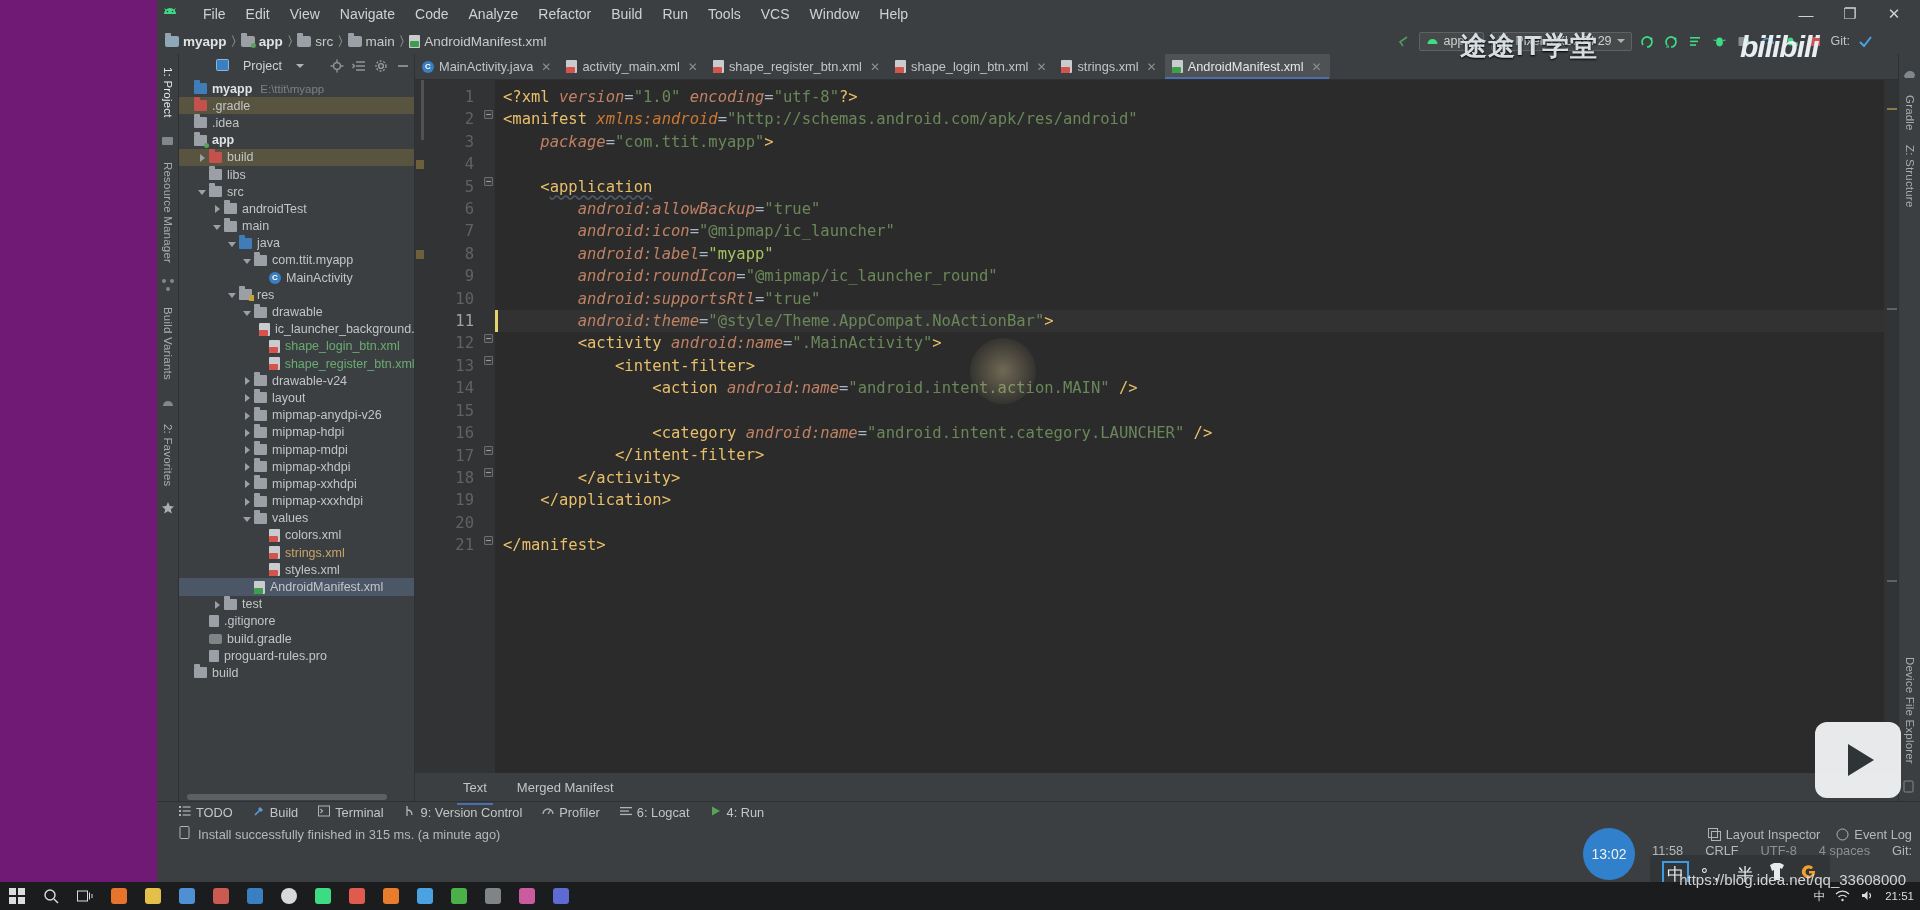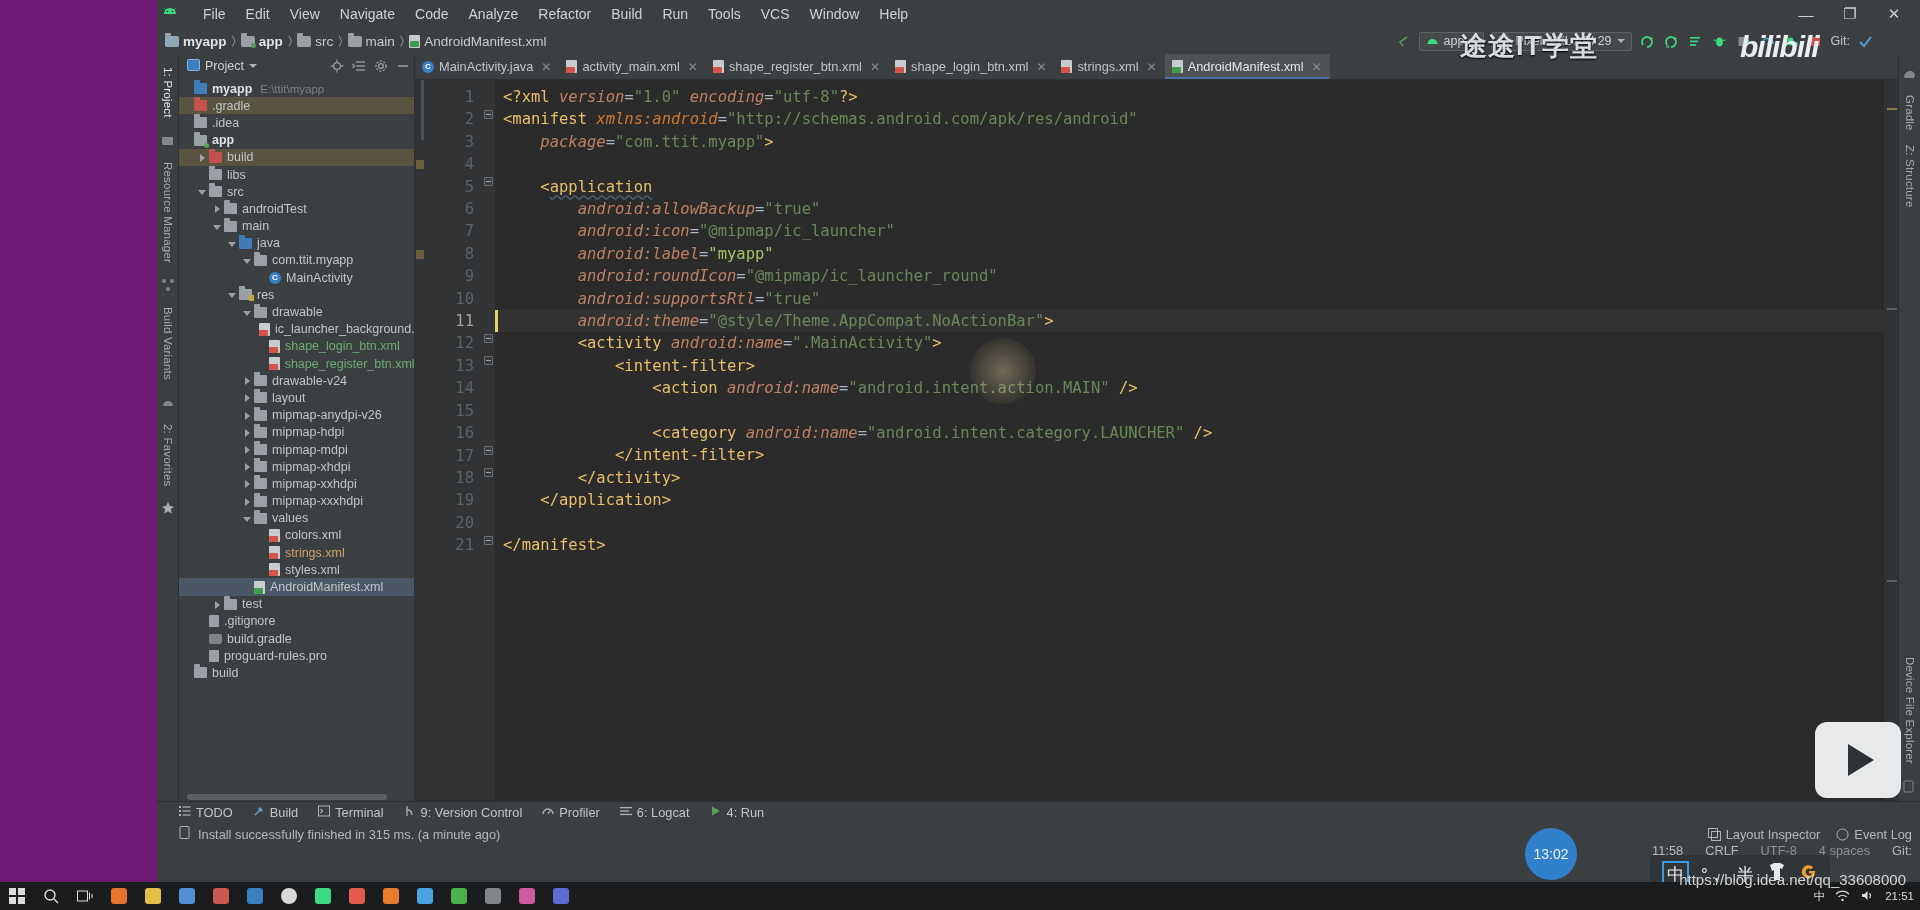--- a/index.html
+++ b/index.html
@@ -68,21 +68,21 @@
     width:22px; background:#3c3f41; border-right:1px solid #2e3133;
     display:flex; flex-direction:column; align-items:center; padding-top:6px;
   }
   .vtab { writing-mode:vertical-rl; font-size:11.5px; color:#a9acae; padding:7px 2px; letter-spacing:.2px;}
   .vtab.active{color:#e6e9eb;}
   .vic{width:14px;height:14px;margin:8px 0;opacity:.75;}
 
   
   #project-panel { width:236px; background:#3c3f41; display:flex; flex-direction:column; border-right:1px solid #2e3133;}
   #pp-head { height:24px; display:flex; align-items:center; padding:0 4px 0 8px; font-size:12.5px; color:#cfd2d4;}
-  #pp-head .ttl{display:flex;align-items:center;gap:5px;}
+  #pp-head .ttl{display:flex;align-items:center;gap:14px;margin-left:29px;}
   #pp-head .acts{margin-left:auto;display:flex;gap:8px;align-items:center;}
   .pp-ic{width:14px;height:14px;opacity:.8;}
   #tree { flex:1; overflow:hidden; font-size:12.5px; position:relative; padding-top:2px;}
   .row { height:17.2px; display:flex; align-items:center; white-space:nowrap; color:#c2c5c7; }
   .row.sel-blue{background:#4b5767;}
   .row.sel-olive{background:#585440;}
   .arrow{width:9px;height:9px;flex:none;position:relative;margin-right:2px;}
   .arrow.closed:after{content:"";position:absolute;left:2px;top:1px;border-left:5px solid #9aa0a6;border-top:4px solid transparent;border-bottom:4px solid transparent;}
   .arrow.open:after{content:"";position:absolute;left:0px;top:3px;border-top:5px solid #9aa0a6;border-left:4px solid transparent;border-right:4px solid transparent;}
   .ti{width:13px;height:11px;flex:none;margin-right:5px;position:relative;}
@@ -161,21 +161,21 @@
   .tb-item{width:34px;height:28px;display:flex;align-items:center;justify-content:center;}
   .tb-sq{width:16px;height:16px;border-radius:3px;}
   #tray{position:absolute;right:0;display:flex;align-items:center;height:28px;padding-right:6px;gap:10px;color:#dcdcdc;font-size:11.5px;}
   #watermark-url{position:absolute;right:14px;bottom:22px;color:#dcdcdc;font-size:15px;opacity:.95;}
 
   
   #wm-cn{position:absolute;left:1460px;top:28px;font-size:27px;font-weight:bold;color:#d8dde2;letter-spacing:1px;text-shadow:0 1px 2px #000;}
   #wm-bili{position:absolute;left:1740px;top:30px;font-size:30px;font-weight:bold;color:#e9eef2;font-style:italic;letter-spacing:-1px;}
   #wm-play{position:absolute;left:1815px;top:722px;width:86px;height:76px;background:rgba(245,247,249,.93);border-radius:12px;display:flex;align-items:center;justify-content:center;}
   #wm-play .tri{width:0;height:0;border-left:26px solid #2f3437;border-top:16px solid transparent;border-bottom:16px solid transparent;margin-left:6px;}
-  #clock-bubble{position:absolute;left:1525px;top:828px;width:52px;height:52px;border-radius:50%;background:#2f86d8;color:#fff;display:flex;align-items:center;justify-content:center;font-size:14px;opacity:.92;}
+  #clock-bubble{position:absolute;left:1583px;top:828px;width:52px;height:52px;border-radius:50%;background:#2f86d8;color:#fff;display:flex;align-items:center;justify-content:center;font-size:14px;opacity:.92;}
   #cursor-halo{position:absolute;left:970px;top:338px;width:66px;height:66px;border-radius:50%;background:radial-gradient(circle,rgba(255,230,170,.33),rgba(255,220,150,.05) 70%);}
   #ime-popup{position:absolute;left:1650px;top:855px;height:38px;background:rgba(50,52,54,.92);border-radius:4px;display:flex;align-items:center;gap:12px;padding:0 12px;color:#e8eaec;font-size:17px;}
   #ime-popup .box{border:2px solid #3b9ae1;padding:0 3px;}
 </style>
 </head>
 <body>
 
 <div id="root">
 
   <div id="as-window">
@@ -685,20 +685,24 @@
           </div>
           <div id="code"><div class="cline"><span class="tag">&lt;?xml</span> <span class="aname">version</span><span class="punct">=</span><span class="str">"1.0"</span> <span class="aname">encoding</span><span class="punct">=</span><span class="str">"utf-8"</span><span class="tag">?&gt;</span></div><div class="cline"><span class="tag">&lt;manifest</span> <span class="ns">xmlns:android</span><span class="punct">=</span><span class="str">"http://schemas.android.com/apk/res/android"</span></div><div class="cline">    <span class="aname">package</span><span class="punct">=</span><span class="str">"com.ttit.myapp"</span><span class="tag">&gt;</span></div><div class="cline">&nbsp;</div><div class="cline">    <span class="tag">&lt;</span><span class="tag err-underline">application</span></div><div class="cline">        <span class="aname">android:allowBackup</span><span class="punct">=</span><span class="str">"true"</span></div><div class="cline">        <span class="aname">android:icon</span><span class="punct">=</span><span class="str">"@mipmap/ic_launcher"</span></div><div class="cline">        <span class="aname">android:label</span><span class="punct">=</span><span class="strv">"myapp"</span></div><div class="cline">        <span class="aname">android:roundIcon</span><span class="punct">=</span><span class="str">"@mipmap/ic_launcher_round"</span></div><div class="cline">        <span class="aname">android:supportsRtl</span><span class="punct">=</span><span class="str">"true"</span></div><div class="cline cur">        <span class="aname">android:theme</span><span class="punct">=</span><span class="str">"@style/Theme.AppCompat.NoActionBar"</span><span class="tag">&gt;</span></div><div class="cline">        <span class="tag">&lt;activity</span> <span class="aname">android:name</span><span class="punct">=</span><span class="str">".MainActivity"</span><span class="tag">&gt;</span></div><div class="cline">            <span class="tag">&lt;intent-filter&gt;</span></div><div class="cline">                <span class="tag">&lt;action</span> <span class="aname">android:name</span><span class="punct">=</span><span class="str">"android.intent.action.MAIN"</span> <span class="tag">/&gt;</span></div><div class="cline">&nbsp;</div><div class="cline">                <span class="tag">&lt;category</span> <span class="aname">android:name</span><span class="punct">=</span><span class="str">"android.intent.category.LAUNCHER"</span> <span class="tag">/&gt;</span></div><div class="cline">            <span class="tag">&lt;/intent-filter&gt;</span></div><div class="cline">        <span class="tag">&lt;/activity&gt;</span></div><div class="cline">    <span class="tag">&lt;/application&gt;</span></div><div class="cline">&nbsp;</div><div class="cline"><span class="tag">&lt;/manifest&gt;</span></div><div id="caret-line-marker" style="top: 230px;"></div></div>
           <div id="right-rail">
             <div class="tick" style="top:28px;background:#8a7a4a;"></div>
             <div class="tick" style="top:228px;background:#5e6264;"></div>
             <div class="tick" style="top:500px;background:#5e6264;"></div>
           </div>
         </div>
 
 
+        <div id="editor-footer">
+          <span class="ftab active">Text</span>
+          <span class="ftab">Merged Manifest</span>
+        </div>
       </div>
 
       <div id="right-strip">
         <div class="vic">
           <svg width="13" height="12" viewBox="0 0 13 12">
               <path d="M1 8 q2-5 6-5 t5 4 l-1 3 H2z" fill="#9aa0a6"></path>
             </svg>
         </div>
         <div class="vtab">Gradle</div>
         <div class="vtab">Z: Structure</div>

